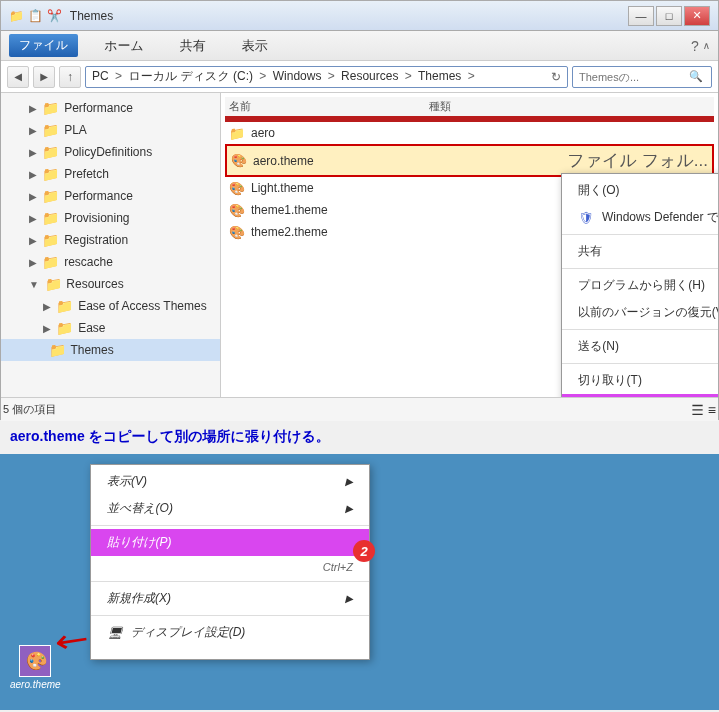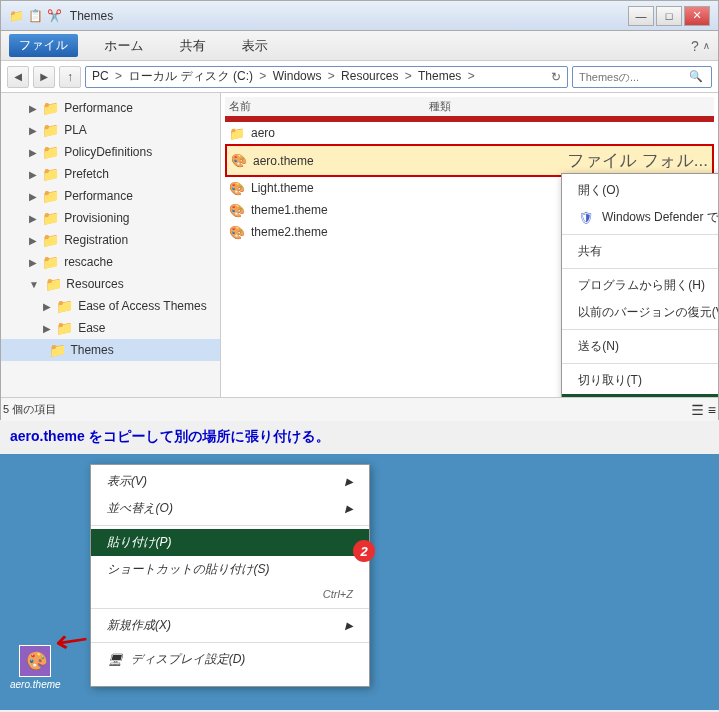--- a/index.html
+++ b/index.html
@@ -146,21 +146,21 @@
       background: #fff;
       border: 1px solid #999;
       box-shadow: 2px 2px 8px rgba(0,0,0,0.3);
       z-index: 100;
       padding: 3px 0;
     }
     .ctx-item {
       padding: 5px 16px; font-size: 12px; cursor: pointer; color: #333;
       display: flex; align-items: center; gap: 8px; position: relative;
     }
-    .ctx-item.highlighted { background: #14532d; color: white; }
+    .ctx-item.highlighted { background: #d946ef; color: white; }
     .ctx-separator { height: 1px; background: #ddd; margin: 3px 0; }
     .ctx-arrow { margin-left: auto; font-size: 10px; }
     .ctx-item .ctx-icon { width: 16px; display: flex; align-items: center; justify-content: center; }
     .shield-icon { color: #4060d0; font-size: 12px; }
 
     
     .instruction {
       padding: 8px 10px;
       font-size: 14px;
       color: #0000cc;
@@ -440,23 +440,20 @@
     <div class="ctx-item">
       <span>並べ替え(O)</span>
       <span class="ctx-arrow">▶</span>
     </div>
     <div class="ctx-separator"></div>
     <div class="ctx-item highlighted" style="position:relative;">
       <span>貼り付け(P)</span>
       <div class="circle-badge">2</div>
     </div>
     <div class="ctx-item">
-      <span>ショートカットの貼り付け(S)</span>
-    </div>
-    <div class="ctx-item">
       <span class="ctx-shortcut">Ctrl+Z</span>
     </div>
     <div class="ctx-separator"></div>
     <div class="ctx-item">
       <span>新規作成(X)</span>
       <span class="ctx-arrow">▶</span>
     </div>
     <div class="ctx-separator"></div>
     <div class="ctx-item">
       <span class="ctx-icon">🖥</span>

